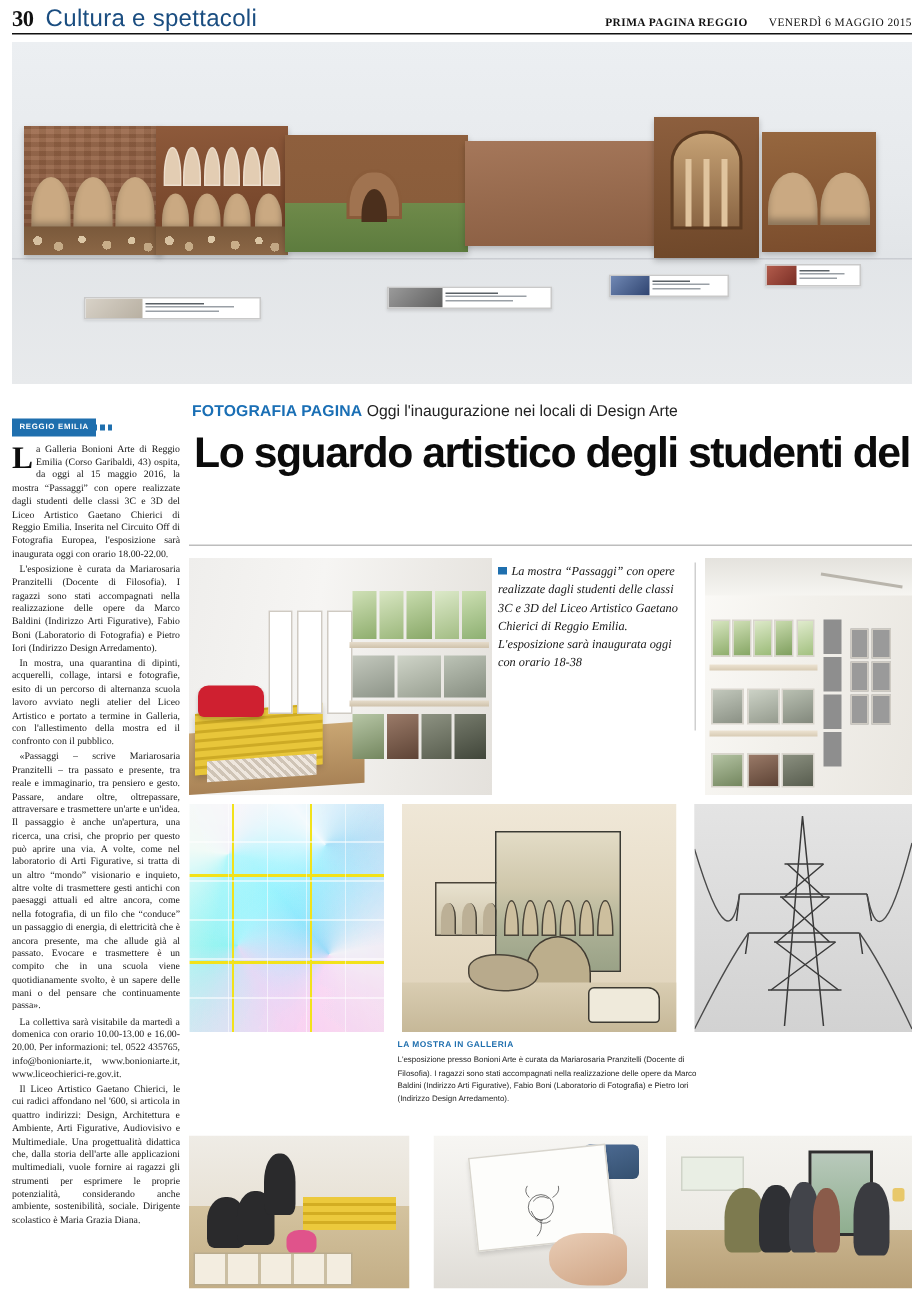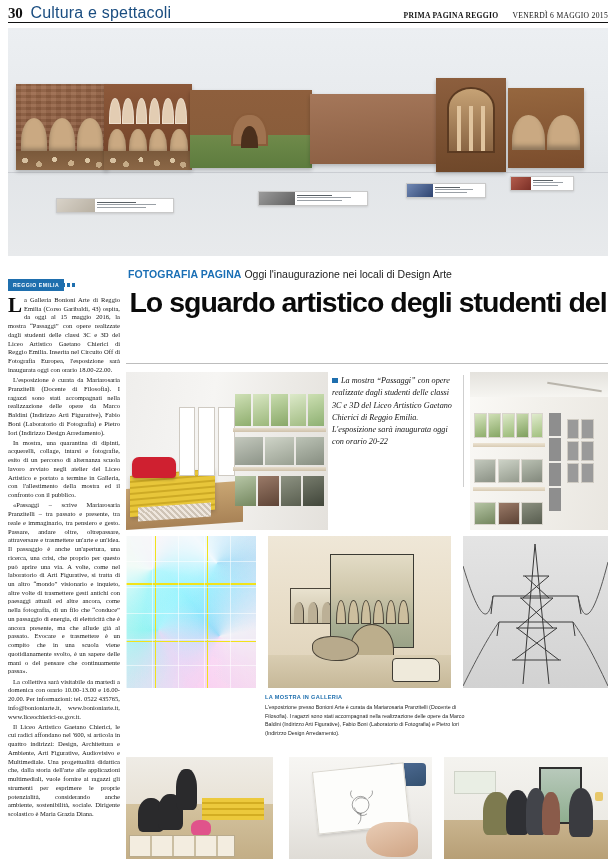--- a/index.html
+++ b/index.html
@@ -534,21 +534,21 @@
       <div class="gm-shelf" style="top:72%; height:26%;">
         <i style="background:linear-gradient(160deg,#b7c6a6,#74875f);"></i>
         <i style="background:linear-gradient(160deg,#9a7a68,#5e4436);"></i>
         <i style="background:linear-gradient(160deg,#8d9282,#5a5f50);"></i>
         <i style="background:linear-gradient(160deg,#767b6c,#41463a);"></i>
       </div>
     </div>
   </div>
 
   <div class="pull">
-    <span class="sq"></span><span>La mostra “Passaggi” con opere realizzate dagli studenti delle classi 3C e 3D del Liceo Artistico Gaetano Chierici di Reggio Emilia. L'esposizione sarà inaugurata oggi con orario 20-22</span>
+    <span class="sq"></span><span>La mostra “Passaggi” con opere realizzate dagli studenti delle classi 3C e 3D del Liceo Artistico Gaetano Chierici di Reggio Emilia. L'esposizione sarà inaugurata oggi con orario 18-38</span>
   </div>
   <div class="pull-divider"></div>
 
   <div class="gal-right">
     <div class="gr-wall"></div>
     <div class="gr-ceiling"></div>
     <div class="gr-track"></div>
     <div class="gr-row" style="top:26%; height:16%;">
       <i style="background:linear-gradient(160deg,#d7e5c0,#8fae6c);"></i>
       <i style="background:linear-gradient(160deg,#cfdfb5,#86a664);"></i>

